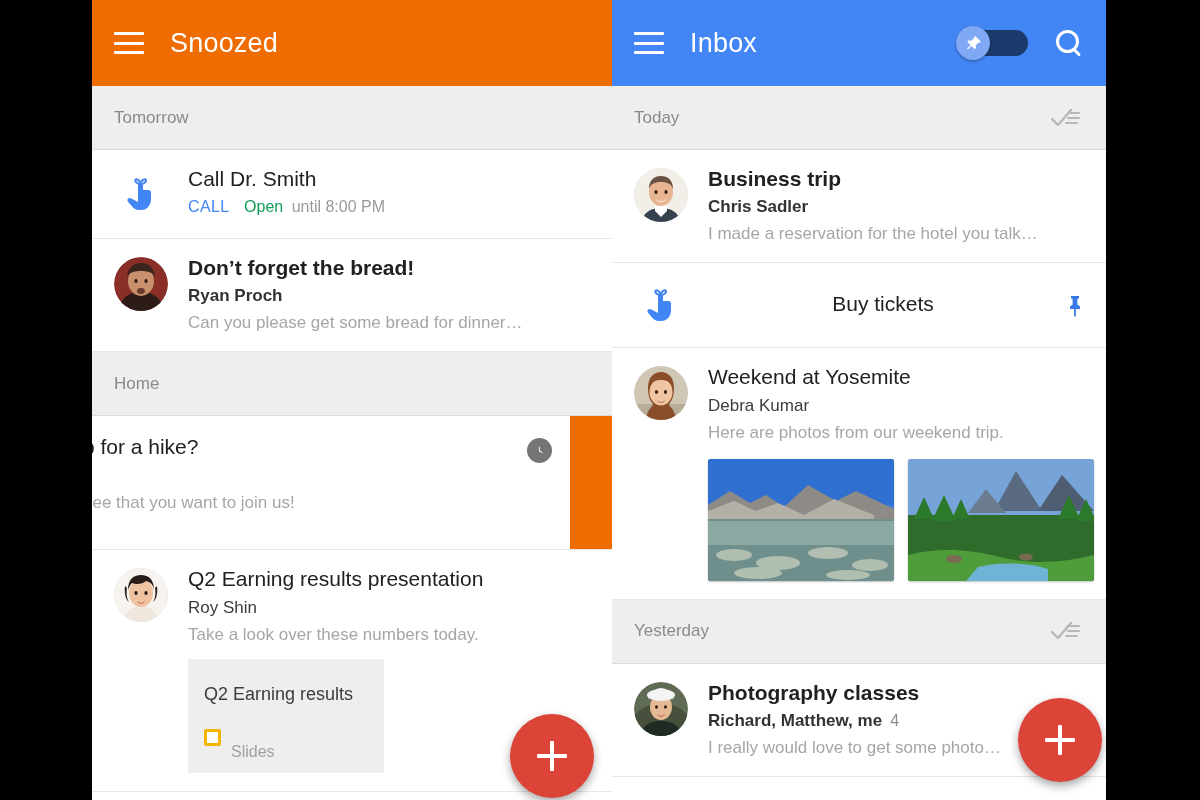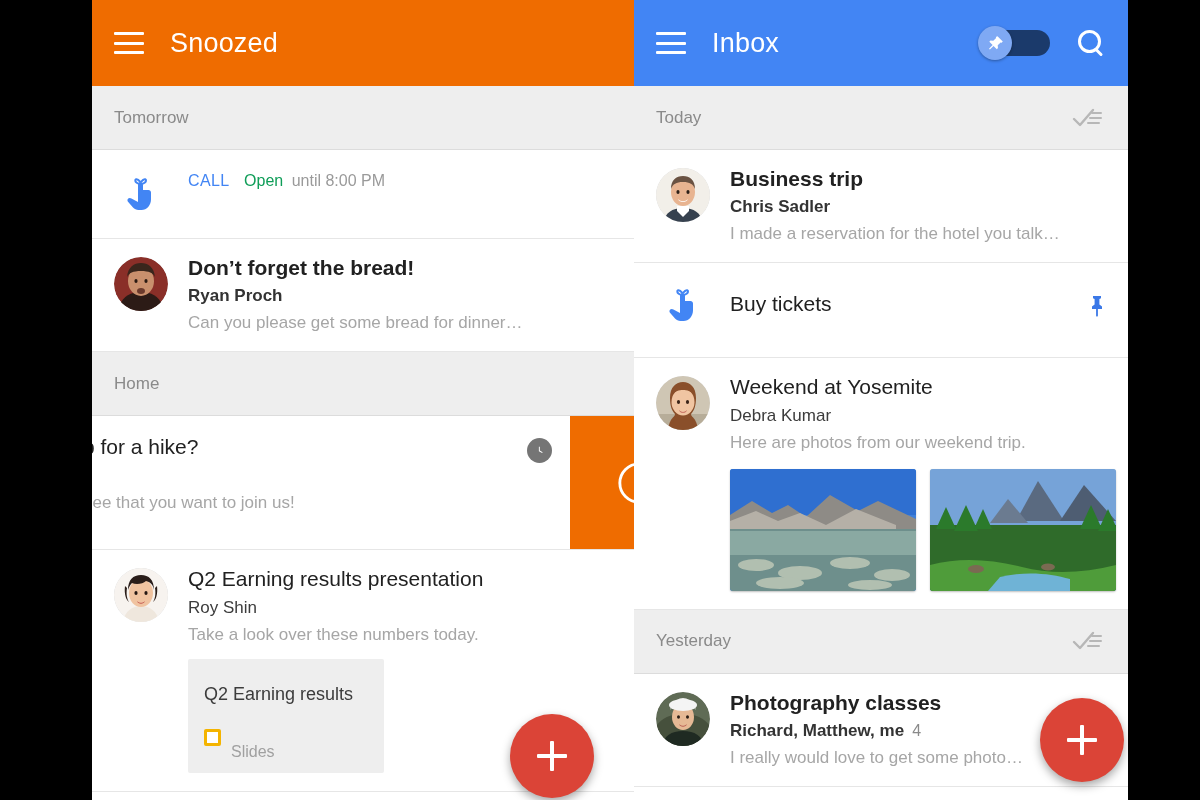--- a/index.html
+++ b/index.html
@@ -18,21 +18,21 @@
 
   
   .panel {
     position: absolute;
     top: 0;
     height: 800px;
     background: #ffffff;
     overflow: hidden;
   }
   .panel-left  { left: 92px;  width: 615px; }
-  .panel-right { left: 634px; width: 494px; }
+  .panel-right { left: 612px; width: 494px; }
 
   
   .appbar {
     position: relative;
     height: 86px;
     display: flex;
     align-items: center;
     padding: 0 22px;
     color: #fff;
   }
@@ -84,21 +84,21 @@
   .sweep-icon { width: 34px; height: 24px; opacity: .45; }
 
   
   .row {
     position: relative;
     display: flex;
     background: #fff;
     border-bottom: 1px solid #e6e6e6;
     padding: 16px 14px 18px 22px;
   }
-  .row.tight { padding-top: 14px; padding-bottom: 26px; align-items: center; }
+  .row.tight { padding-top: 14px; padding-bottom: 16px; align-items: center; text-align: center; }
 
   .avatar {
     width: 54px; height: 54px; border-radius: 50%;
     flex: 0 0 auto; margin-right: 20px; margin-top: 2px;
     overflow: hidden; position: relative;
     background: #ddd;
   }
   .avatar svg { width: 100%; height: 100%; display: block; }
 
   .reminder-icon { width: 54px; height: 54px; flex: 0 0 auto; margin-right: 20px;
@@ -206,20 +206,21 @@
             <path d="M14 10.5c0-1.4 1.1-2.5 2.5-2.5S19 9.1 19 10.5V22h-5V10.5z"></path>
             <path d="M19 16h5.5c1.4 0 2.5 1.1 2.5 2.5v7C27 31.3 22.8 36 17.6 36h-3.1c-2.1 0-4.1-.9-5.5-2.5l-5-5.8c-.8-1-.7-2.4.2-3.2.9-.8 2.3-.8 3.2.1L14 28V16h5z"></path>
           </g>
           <g fill="none" stroke="#4285f4" stroke-width="2">
             <path d="M16.5 8.2c-1.6-2-3.1-3.4-4.4-2.9-1.3.5-1 2.3.6 3.5 1.1.8 2.4 1.1 3.8 1.1"></path>
             <path d="M16.8 8.2c1.6-2 3.1-3.4 4.4-2.9 1.3.5 1 2.3-.6 3.5-1.1.8-2.4 1.1-3.8 1.1"></path>
           </g>
         </svg>
       </div>
       <div class="row-body">
+        <div class="row-title">Call Dr. Smith</div>
         <div class="row-meta-label">
           <span class="call">CALL</span>
           <span class="open">Open</span>
           <span class="until">until 8:00 PM</span>
         </div>
       </div>
       <div class="trail">
         <span class="clock-badge">
           <svg viewBox="0 0 24 24">
               <circle cx="12" cy="12" r="11" fill="none"></circle>

